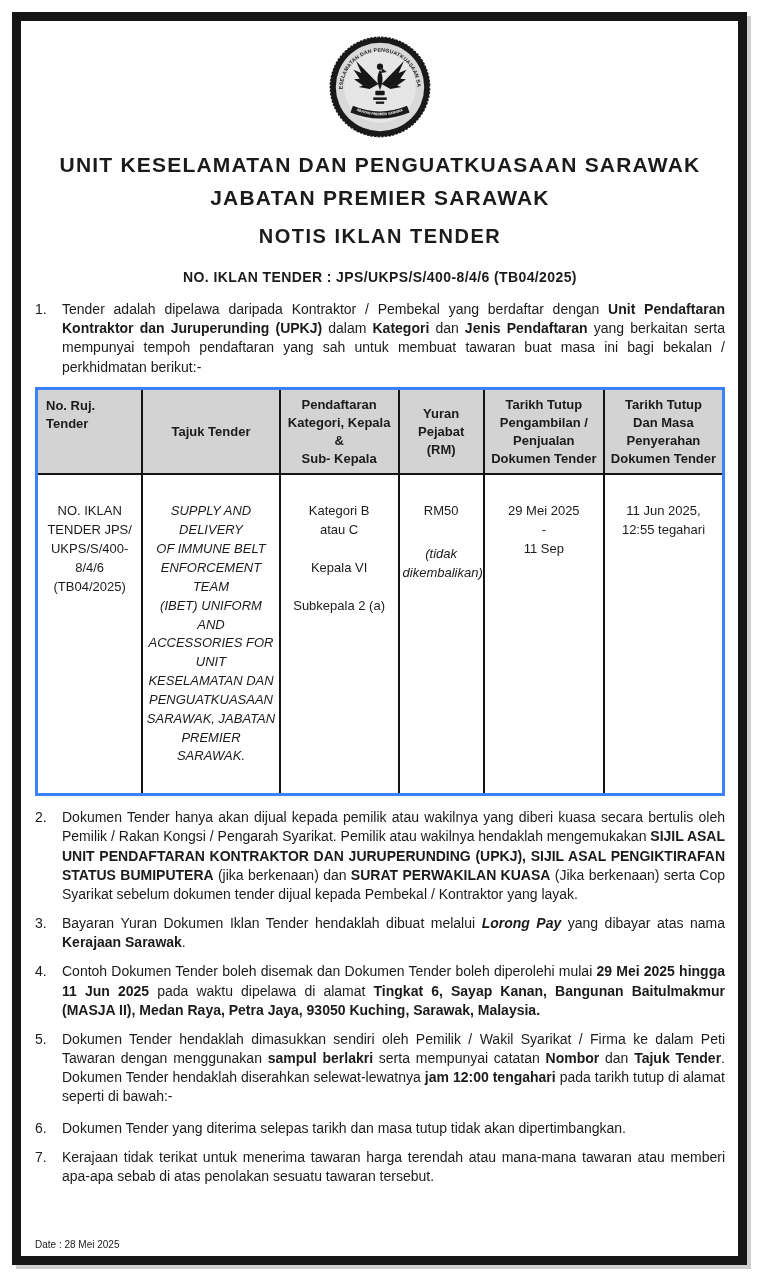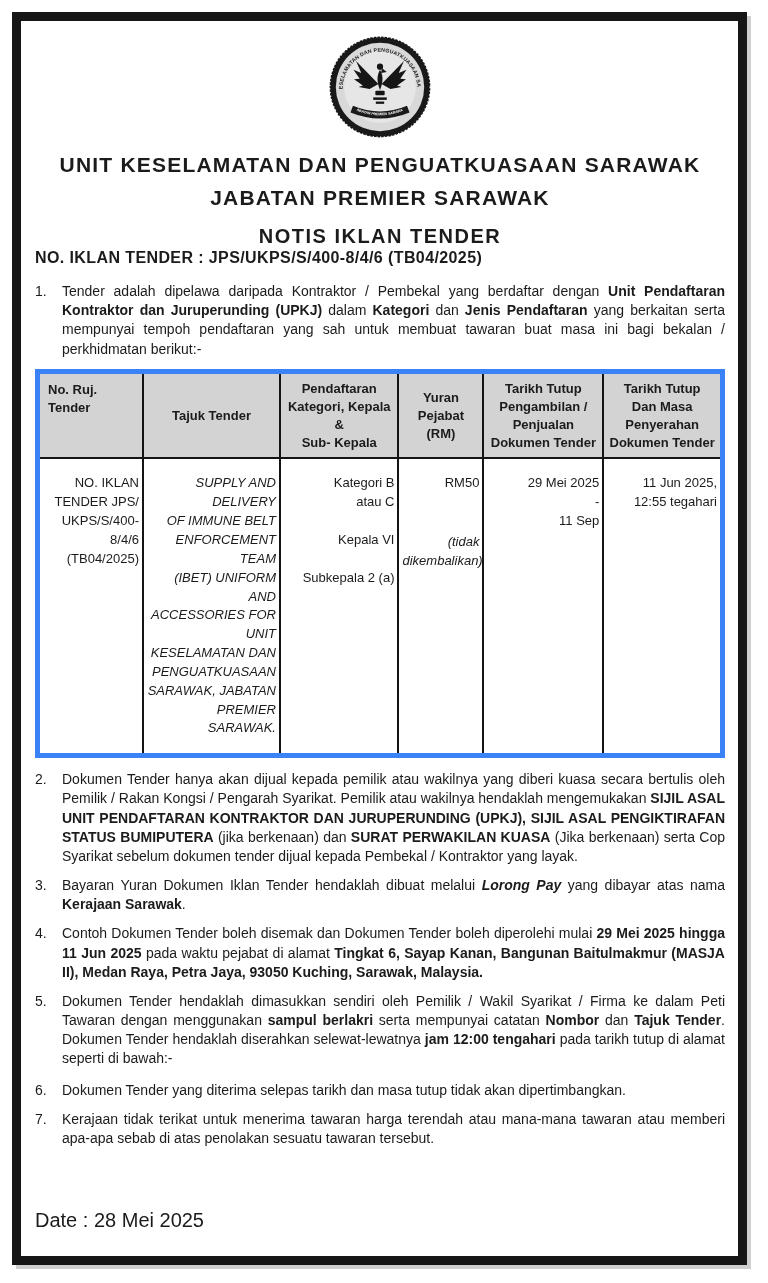--- a/index.html
+++ b/index.html
@@ -13,50 +13,50 @@
   }
   .content { padding:6px 13px 4px 14px; height:100%; position:relative; }
 
   .logo-wrap { text-align:center; margin-top:8px; }
   .logo-wrap svg { width:104px; height:104px; }
 
   .org1, .org2 { text-align:center; font-weight:700; font-size:21px; letter-spacing:1.2px; }
   .org1 { margin-top:10px; }
   .org2 { margin-top:9px; }
   .doc-title { text-align:center; font-weight:700; font-size:20px; letter-spacing:1.5px; margin-top:15px; }
-  .tender-no { text-align:left; font-weight:700; font-size:16px; letter-spacing:.4px; margin-top:1px; }
+  .tender-no { text-align:center; font-weight:700; font-size:14px; letter-spacing:.4px; margin-top:21px; }
 
   .item { display:flex; font-size:14px; line-height:1.37; }
   .item .no { width:27px; flex:none; }
   .item .txt { flex:1; text-align:justify; }
   .mt16 { margin-top:15px; } .mt12 { margin-top:12px; } .mt10 { margin-top:10px; }
   .b { font-weight:700; } .i { font-style:italic; }
   .prewrap { white-space:pre-line; }
 
-  table.tender { width:100%; border-collapse:collapse; margin-top:10px; border:5px solid #3b82f6; table-layout:fixed; }
+  table.tender { width:100%; border-collapse:collapse; margin-top:10px; border:3px solid #3b82f6; table-layout:fixed; }
   table.tender th, table.tender td { border:2.5px solid #141414; font-size:13px; }
   table.tender th {
     background:#d3d3d3; font-weight:700; text-align:center; vertical-align:middle;
     padding:6px 3px; line-height:1.38;
   }
   table.tender th.c1 { text-align:left; vertical-align:top; padding:7px 2px 0 8px; }
-  table.tender td { text-align:right; padding:15px 3px; line-height:1.45; vertical-align:top; }
+  table.tender td { text-align:center; padding:27px 3px; line-height:1.45; vertical-align:top; }
   td.c2 { font-style:italic; }
   td.c5 { padding-top:28px; }
   td.c6 { vertical-align:middle; padding-bottom:60px; }
-  .fee-note { font-style:italic; margin-top:40px; white-space:pre-line; }
+  .fee-note { font-style:italic; margin-top:24px; white-space:pre-line; }
   .colw1 { width:15.4%; } .colw2 { width:20.0%; } .colw3 { width:17.3%; }
   .colw4 { width:12.4%; } .colw5 { width:17.5%; } .colw6 { width:17.4%; }
 
   .address {
     text-align:center; font-weight:700; font-size:14.5px; line-height:1.42;
     margin-top:13px; white-space:pre-line;
   }
 
-  .date-line { position:absolute; left:14px; bottom:24px; font-size:20px; }
+  .date-line { position:absolute; left:14px; bottom:6px; font-size:10px; }
 </style>
 </head>
 <body>
 
 <div class="sheet">
   <div class="frame">
     <div class="content">
 
       <div class="logo-wrap">
         <svg viewBox="0 0 100 100">
@@ -163,21 +163,21 @@
       <div class="item mt12">
         <div class="no">2.</div>
         <div class="txt"><span>Dokumen Tender hanya akan dijual kepada pemilik atau wakilnya yang diberi kuasa secara bertulis oleh Pemilik / Rakan Kongsi / Pengarah Syarikat. Pemilik atau wakilnya hendaklah mengemukakan </span><span class="b">SIJIL ASAL UNIT PENDAFTARAN KONTRAKTOR DAN JURUPERUNDING (UPKJ), SIJIL ASAL PENGIKTIRAFAN STATUS BUMIPUTERA</span><span> (jika berkenaan) dan </span><span class="b">SURAT PERWAKILAN KUASA</span><span> (Jika berkenaan) serta Cop Syarikat sebelum dokumen tender dijual kepada Pembekal / Kontraktor yang layak.</span></div>
       </div>
       <div class="item mt10">
         <div class="no">3.</div>
         <div class="txt"><span>Bayaran Yuran Dokumen Iklan Tender hendaklah dibuat melalui </span><span class="b i">Lorong Pay</span><span> yang dibayar atas nama </span><span class="b">Kerajaan Sarawak</span><span>.</span></div>
       </div>
       <div class="item mt10">
         <div class="no">4.</div>
-        <div class="txt"><span>Contoh Dokumen Tender boleh disemak dan Dokumen Tender boleh diperolehi mulai </span><span class="b">29 Mei 2025 hingga 11 Jun 2025</span><span> pada waktu pejabat di alamat </span><span class="b">Tingkat 6, Sayap Kanan, Bangunan Baitulmakmur (MASJA II), Medan Raya, Petra Jaya, 93050 Kuching, Sarawak, Malaysia.</span></div>
+        <div class="txt"><span>Contoh Dokumen Tender boleh disemak dan Dokumen Tender boleh diperolehi mulai </span><span class="b">29 Mei 2025 hingga 11 Jun 2025</span><span> pada waktu dipelawa di alamat </span><span class="b">Tingkat 6, Sayap Kanan, Bangunan Baitulmakmur (MASJA II), Medan Raya, Petra Jaya, 93050 Kuching, Sarawak, Malaysia.</span></div>
       </div>
       <div class="item mt10">
         <div class="no">5.</div>
         <div class="txt"><span>Dokumen Tender hendaklah dimasukkan sendiri oleh Pemilik / Wakil Syarikat / Firma ke dalam Peti Tawaran dengan menggunakan </span><span class="b">sampul berlakri</span><span> serta mempunyai catatan </span><span class="b">Nombor</span><span> dan </span><span class="b">Tajuk Tender</span><span>. Dokumen Tender hendaklah diserahkan selewat-lewatnya </span><span class="b">jam 12:00 tengahari</span><span> pada tarikh tutup di alamat seperti di bawah:-</span></div>
       </div>
 
 
       <div class="item mt12">
         <div class="no">6.</div>
         <div class="txt"><span>Dokumen Tender yang diterima selepas tarikh dan masa tutup tidak akan dipertimbangkan.</span></div>

